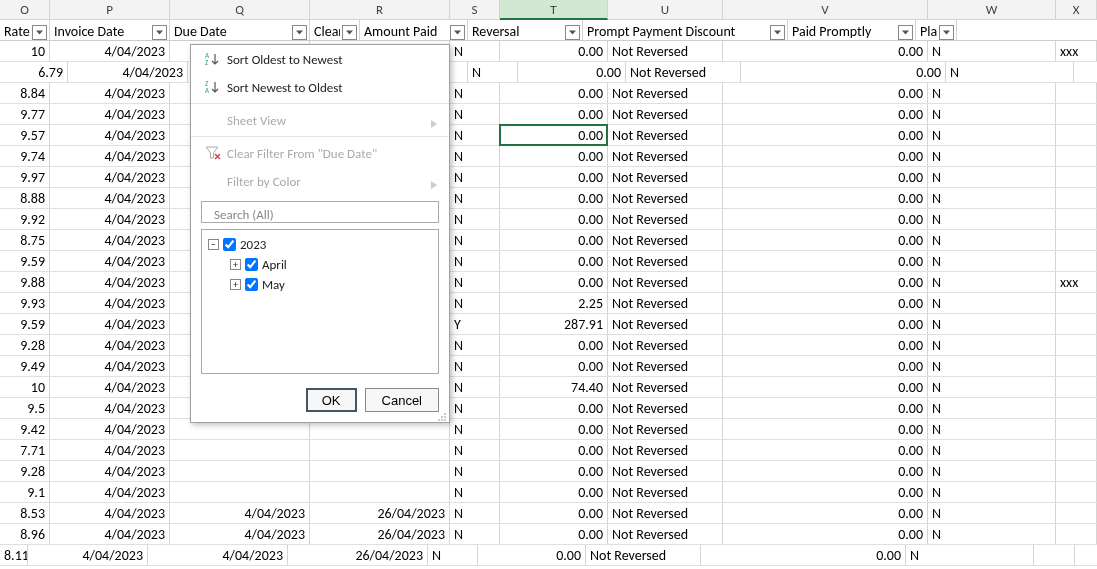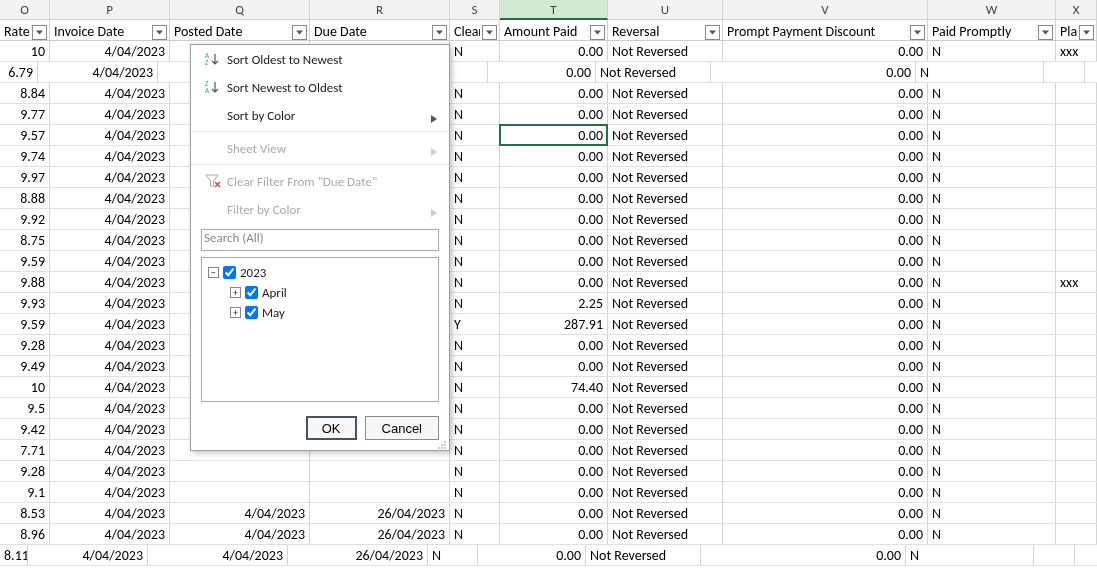--- a/index.html
+++ b/index.html
@@ -101,22 +101,22 @@
     right: 12px;
     top: 50%;
     margin-top: -4px;
   }
   .fm-sep { border-top: 1px solid #e5e5e5; margin: 2px 0; }
   .fm-search {
     margin: 6px 10px;
     border: 1px solid #aaa;
     height: 22px;
     display: flex;
-    align-items: flex-start;
-    padding: 0 2px;
+    align-items: flex-end;
+    padding: 0 12px;
     color: #888;
     position: relative;
   }
   .fm-search .sd {
     position:absolute; right:4px; top:3px;
   }
   .fm-tree {
     margin: 2px 10px 6px 10px;
     border: 1px solid #aaa;
     height: 145px;
@@ -183,28 +183,20 @@
       </div>
       <div class="hcell" style="width:120px">
         <span class="lbl">Invoice Date</span>
         <span class="drop">
           <svg viewBox="0 0 10 6">
             <path d="M0 0 L10 0 L5 6 Z" fill="#555"></path>
           </svg>
         </span>
       </div>
       <div class="hcell" style="width:140px">
-        <span class="lbl">Posted Date</span>
-        <span class="drop">
-          <svg viewBox="0 0 10 6">
-            <path d="M0 0 L10 0 L5 6 Z" fill="#555"></path>
-          </svg>
-        </span>
-      </div>
-      <div class="hcell" style="width:140px">
         <span class="lbl">Due Date</span>
         <span class="drop">
           <svg viewBox="0 0 10 6">
             <path d="M0 0 L10 0 L5 6 Z" fill="#555"></path>
           </svg>
         </span>
       </div>
       <div class="hcell" style="width:50px">
         <span class="lbl">Clear</span>
         <span class="drop">
@@ -261,21 +253,21 @@
         <div class="cell r" style="width:140px"></div>
         <div class="cell r" style="width:140px"></div>
         <div class="cell " style="width:50px">N</div>
         <div class="cell r" style="width:108px">0.00</div>
         <div class="cell " style="width:115px">Not Reversed</div>
         <div class="cell r" style="width:205px">0.00</div>
         <div class="cell " style="width:128px">N</div>
         <div class="cell " style="width:41px">xxx</div>
       </div>
       <div class="row">
-        <div class="cell r" style="width:38px">6.79</div>
+        <div class="cell r" style="width:68px">6.79</div>
         <div class="cell r" style="width:120px">4/04/2023</div>
         <div class="cell r" style="width:140px"></div>
         <div class="cell r" style="width:140px"></div>
         <div class="cell " style="width:50px">N</div>
         <div class="cell r" style="width:108px">0.00</div>
         <div class="cell " style="width:115px">Not Reversed</div>
         <div class="cell r" style="width:205px">0.00</div>
         <div class="cell " style="width:128px">N</div>
         <div class="cell " style="width:41px"></div>
       </div>
@@ -570,27 +562,20 @@
       </div>
       <div class="fm-item">
         <span class="ico">
           <svg width="16" height="14">
             <text x="0" y="6" font-size="7" fill="#2a6">Z</text>
             <text x="0" y="13" font-size="7" fill="#2a6">A</text>
             <path d="M10 2 L10 12 M7 9 L10 12 L13 9" stroke="#555" fill="none" stroke-width="1.2"></path>
           </svg>
         </span>
         <span>Sort Newest to Oldest</span>
-      </div>
-      <div class="fm-item">
-        <span class="ico"></span>
-        <span>Sort by Color</span>
-        <span class="fm-arrow"><svg width="6" height="8" viewBox="0 0 6 8">
-            <path d="M0 0 L6 4 L0 8 Z" fill="#555"></path>
-          </svg></span>
       </div>
       <div class="fm-sep"></div>
       <div class="fm-item disabled">
         <span class="ico"></span>
         <span>Sheet View</span>
         <span class="fm-arrow"><svg width="6" height="8" viewBox="0 0 6 8">
             <path d="M0 0 L6 4 L0 8 Z" fill="#ccc"></path>
           </svg></span>
       </div>
       <div class="fm-sep"></div>

